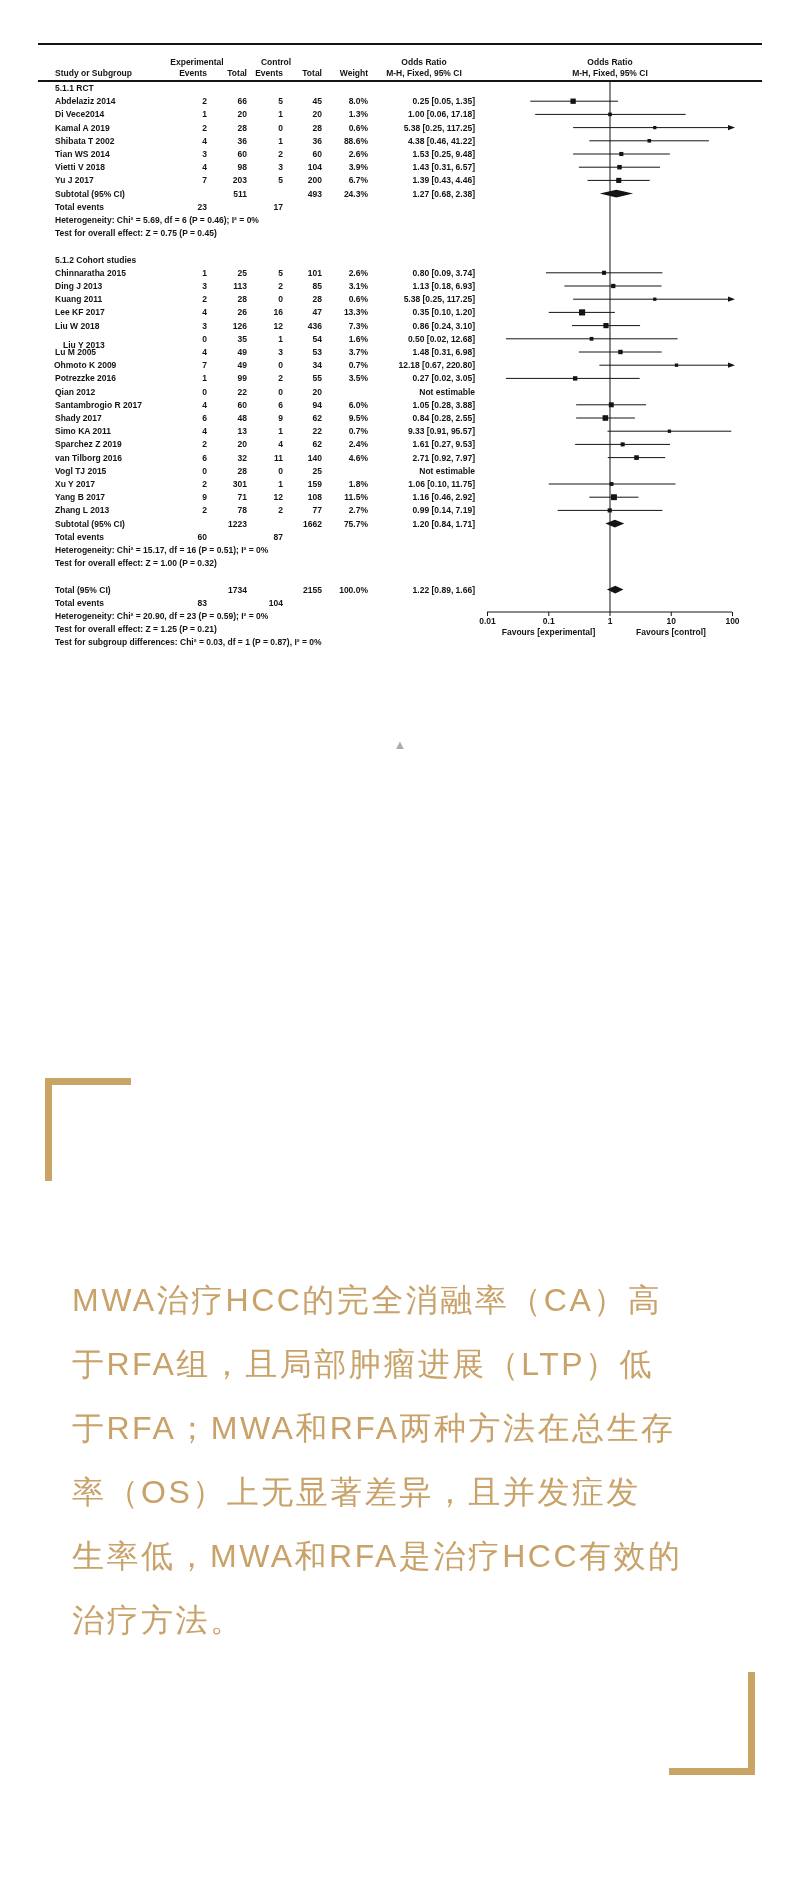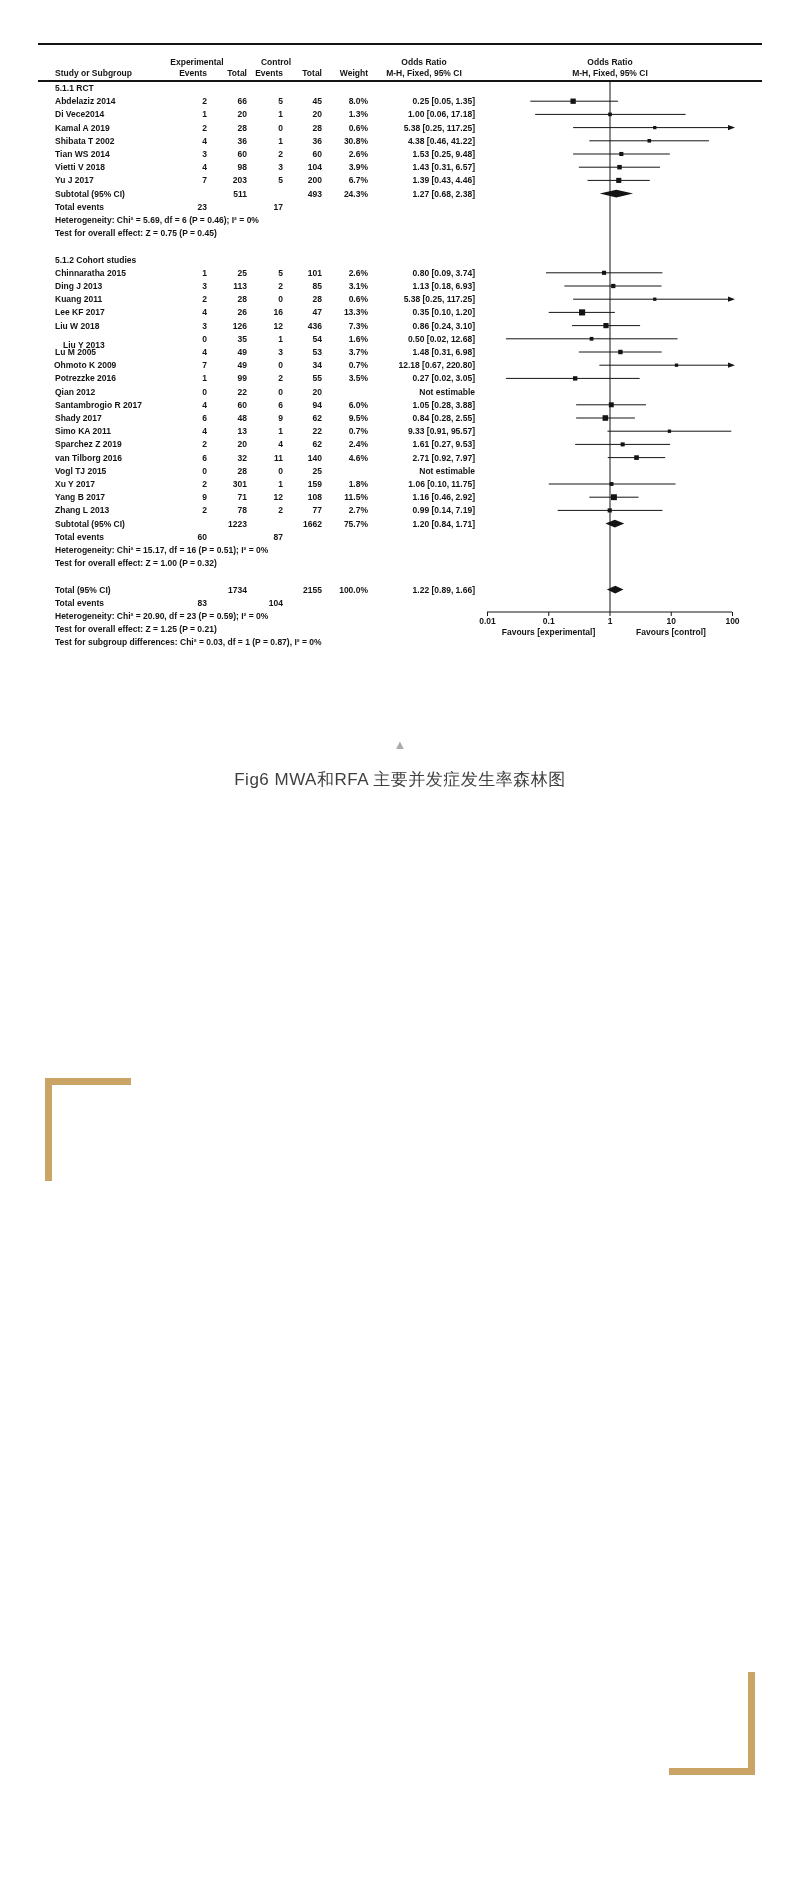--- a/index.html
+++ b/index.html
@@ -138,21 +138,21 @@
       <div class="cell" style="top: 122.6px; right: 553px;">28</div>
       <div class="cell" style="top: 122.6px; right: 517px;">0</div>
       <div class="cell" style="top: 122.6px; right: 478px;">28</div>
       <div class="cell" style="top: 122.6px; right: 432px;">0.6%</div>
       <div class="cell" style="top: 122.6px; right: 325px;">5.38 [0.25, 117.25]</div>
       <div class="cell" style="top: 135.8px; left: 55px;">Shibata T 2002</div>
       <div class="cell" style="top: 135.8px; right: 593px;">4</div>
       <div class="cell" style="top: 135.8px; right: 553px;">36</div>
       <div class="cell" style="top: 135.8px; right: 517px;">1</div>
       <div class="cell" style="top: 135.8px; right: 478px;">36</div>
-      <div class="cell" style="top: 135.8px; right: 432px;">30.8%</div>
+      <div class="cell" style="top: 135.8px; right: 432px;">88.6%</div>
       <div class="cell" style="top: 135.8px; right: 325px;">4.38 [0.46, 41.22]</div>
       <div class="cell" style="top: 149px; left: 55px;">Tian WS 2014</div>
       <div class="cell" style="top: 149px; right: 593px;">3</div>
       <div class="cell" style="top: 149px; right: 553px;">60</div>
       <div class="cell" style="top: 149px; right: 517px;">2</div>
       <div class="cell" style="top: 149px; right: 478px;">60</div>
       <div class="cell" style="top: 149px; right: 432px;">2.6%</div>
       <div class="cell" style="top: 149px; right: 325px;">1.53 [0.25, 9.48]</div>
       <div class="cell" style="top: 162.2px; left: 55px;">Vietti V 2018</div>
       <div class="cell" style="top: 162.2px; right: 593px;">4</div>
@@ -328,18 +328,23 @@
       <div class="cell" style="top: 597.8px; left: 55px;">Total events</div>
       <div class="cell" style="top: 597.8px; right: 593px;">83</div>
       <div class="cell" style="top: 597.8px; right: 517px;">104</div>
       <div class="cell" style="top: 611px; left: 55px;">Heterogeneity: Chi² = 20.90, df = 23 (P = 0.59); I² = 0%</div>
       <div class="cell" style="top: 624.2px; left: 55px;">Test for overall effect: Z = 1.25 (P = 0.21)</div>
       <div class="cell" style="top: 637.4px; left: 55px;">Test for subgroup differences: Chi² = 0.03, df = 1 (P = 0.87), I² = 0%</div>
     </div>
 
   <div class="tri">▲</div>
 
-  <div class="caption">Fig6 MWA和RFA 主要并发症发生率森林图</div>
 
   <div class="bracket-tl"></div>
+  <div class="conc-body">MWA治疗HCC的完全消融率（CA）高
+于RFA组，且局部肿瘤进展（LTP）低
+于RFA；MWA和RFA两种方法在总生存
+率（OS）上无显著差异，且并发症发
+生率低，MWA和RFA是治疗HCC有效的
+治疗方法。</div>
   <div class="bracket-br"></div>
 
 </div>
 
 </body></html>

